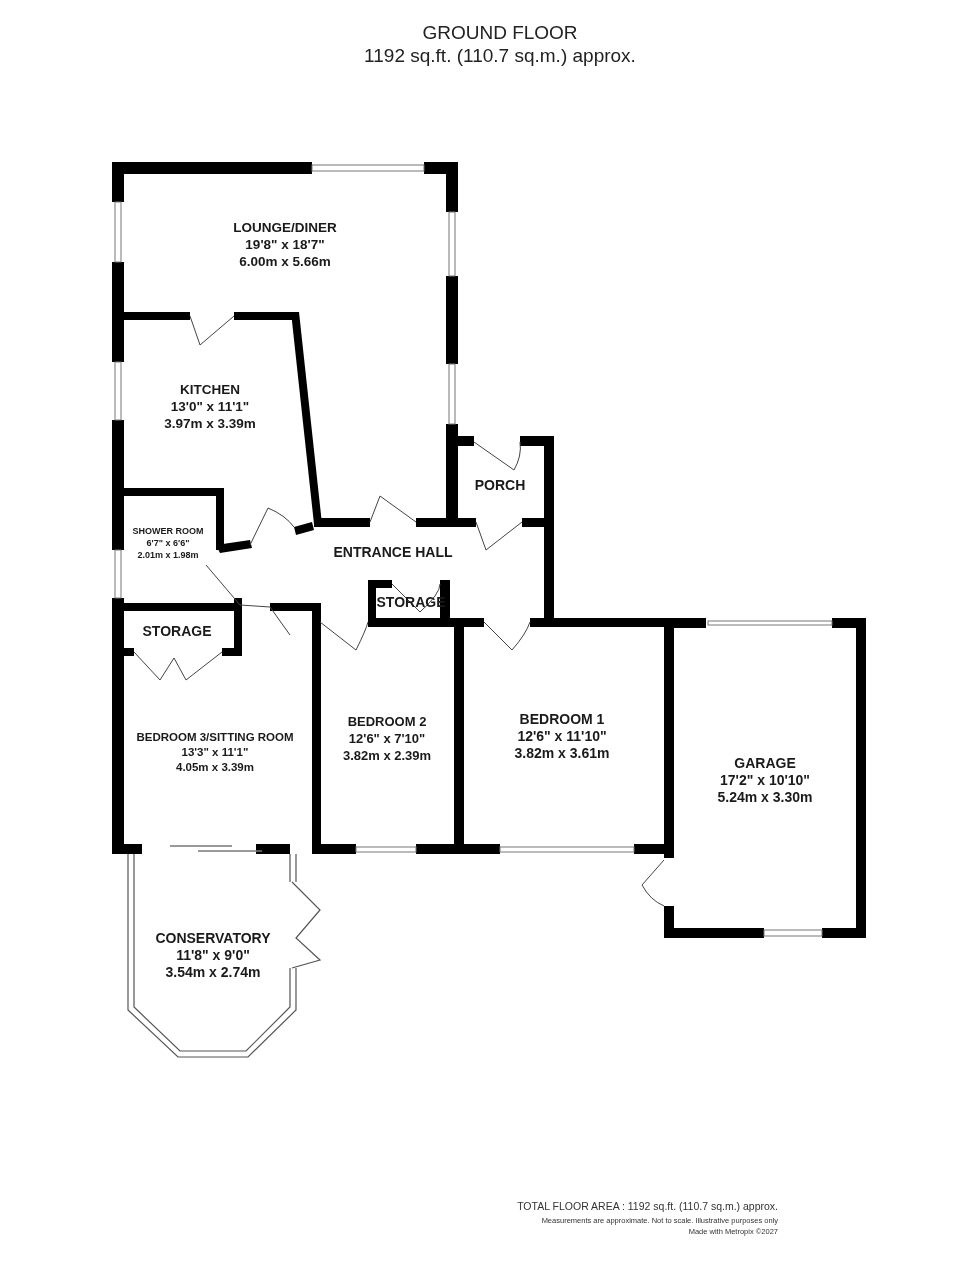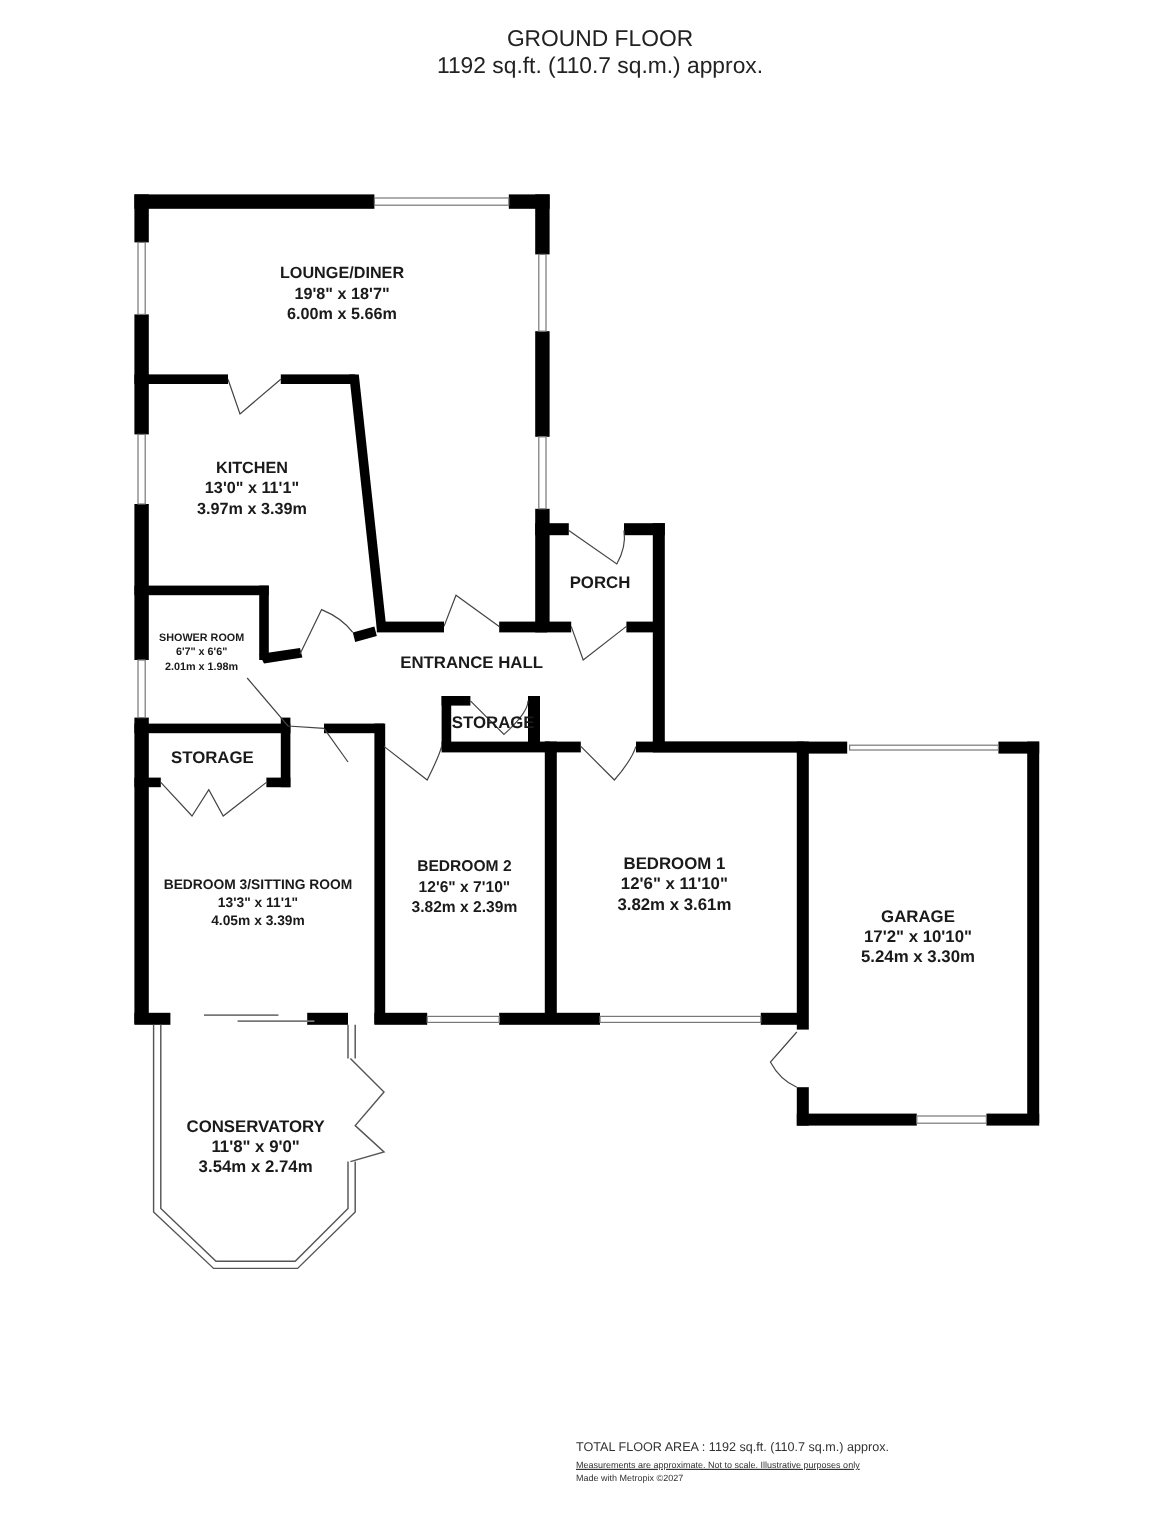--- a/index.html
+++ b/index.html
@@ -2,23 +2,23 @@
 <html><head>
 <meta charset="utf-8">
 <style>
   html, body { margin: 0; padding: 0; background: #ffffff; }
   body { width: 980px; height: 1277px; position: relative; overflow: hidden; font-family: "Liberation Sans", sans-serif; color: #1a1a1a; }
   .title { position: absolute; left: 0; width: 1000px; text-align: center; font-size: 19px; color: #222; }
   .t1 { top: 22px; }
   .t2 { top: 45px; }
   svg { position: absolute; left: 0; top: 0; }
   .room-label { font-family: "Liberation Sans", sans-serif; font-weight: bold; fill: #1a1a1a; text-anchor: middle; }
-  .footer { position: absolute; left: 480px; width: 310px; text-align: left; color: #333; }
+  .footer { position: absolute; left: 468px; width: 310px; text-align: right; color: #333; }
   .f1 { top: 1200px; font-size: 10.5px; }
-  .f2 { top: 1216px; font-size: 7.5px; text-decoration: underline; }
+  .f2 { top: 1216px; font-size: 7.5px; }
   .f3 { top: 1227px; font-size: 7.5px; }
 </style>
 </head>
 <body>
 
 <div class="title t1">GROUND FLOOR</div>
 <div class="title t2">1192 sq.ft. (110.7 sq.m.) approx.</div>
 
 <svg width="980" height="1277" viewBox="0 0 980 1277">
   <g fill="#000">

